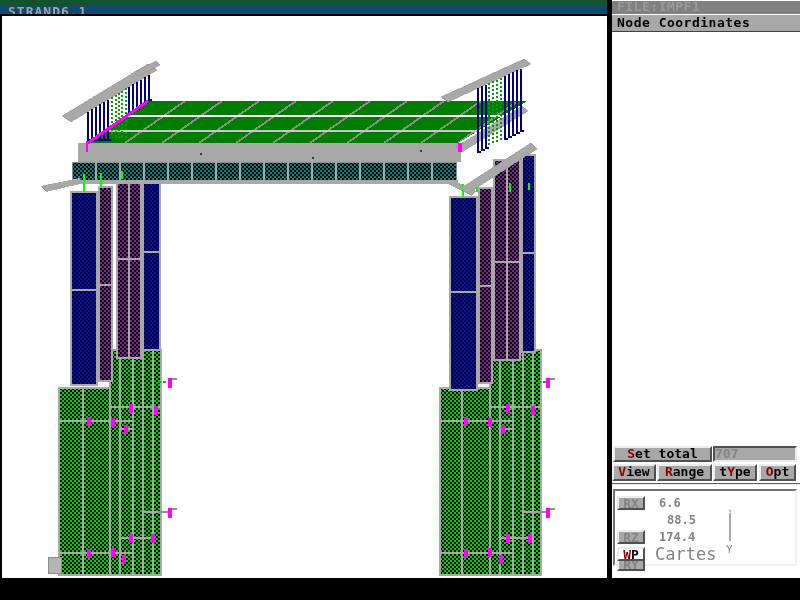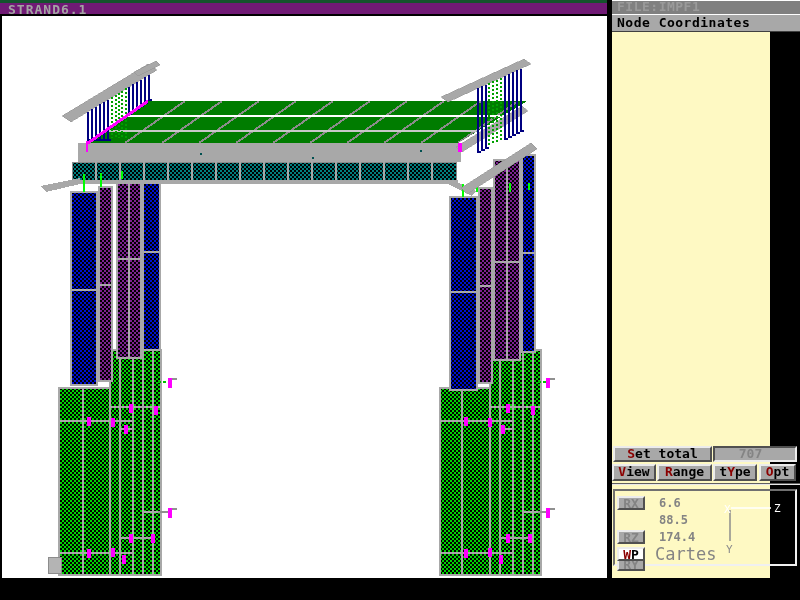--- a/index.html
+++ b/index.html
@@ -1,45 +1,45 @@
 <!DOCTYPE html>
 <html><head>
 <meta charset="utf-8">
 <style>
   html,body{margin:0;padding:0;background:#000;}
   #screen{position:relative;width:800px;height:600px;background:#000;overflow:hidden;
           font-family:"DejaVu Sans Mono", monospace;}
   
-  .titlebar{position:absolute;left:0;top:0;width:607px;height:14px;background:#701a75;
-            border-top:3px solid #14532d;box-sizing:border-box;}
+  .titlebar{position:absolute;left:0;top:0;width:607px;height:14px;background:#0c4a6e;
+            border-top:5px solid #14532d;box-sizing:border-box;}
   .title-text{position:absolute;left:8px;top:0;font-size:13px;font-weight:bold;
               color:#A4A4A4;letter-spacing:1px;line-height:13px;}
   .black-divider{position:absolute;left:607px;top:0;width:5px;height:578px;background:#000;}
   .viewport{position:absolute;left:0;top:14px;width:607px;height:564px;background:#fff;
             border-left:2px solid #000;border-top:2px solid #000;box-sizing:border-box;}
   .bottombar{position:absolute;left:0;top:578px;width:800px;height:22px;background:#000;}
   
-  .panel{position:absolute;left:612px;top:0;width:158px;height:578px;background:#fef9c3;}
+  .panel{position:absolute;left:612px;top:0;width:188px;height:578px;background:#ffffff;}
   .file-bar{position:absolute;left:0;top:0;width:188px;height:14px;background:#808080;
             border-top:1px solid #fff;box-sizing:border-box;color:#9A9A9A;font-size:13px;
             font-weight:bold;letter-spacing:0.5px;line-height:12px;padding-left:5px;}
   .panel-heading{position:absolute;left:0;top:14px;width:188px;height:18px;background:#A8A8A8;
             border-top:1px solid #fff;border-bottom:1px solid #404040;box-sizing:border-box;
             color:#000;font-size:13px;font-weight:bold;letter-spacing:0.5px;line-height:16px;
             padding-left:5px;}
   .btn{position:absolute;box-sizing:border-box;background:#A8A8A8;
        border-top:2px solid #ECECEC;border-left:2px solid #ECECEC;
        border-bottom:2px solid #505050;border-right:2px solid #505050;
        font-family:"DejaVu Sans Mono",monospace;font-size:13px;font-weight:bold;color:#000;
        text-align:center;line-height:12px;padding:0;cursor:default;}
   .hot{color:#8B0000;}
   .field{position:absolute;box-sizing:border-box;background:#A8A8A8;
        border-top:2px solid #505050;border-left:2px solid #505050;
        border-bottom:2px solid #ECECEC;border-right:2px solid #ECECEC;
-       color:#848484;font-size:13px;font-weight:bold;text-align:center;
+       color:#848484;font-size:13px;font-weight:bold;text-align:left;
        padding-right:9px;line-height:12px;}
   .sep{position:absolute;left:0;top:483px;width:188px;height:0;
        border-top:1px solid #606060;border-bottom:1px solid #E8E8E8;}
   .groupbox{position:absolute;left:1px;top:489px;width:184px;height:77px;
        border:2px solid;border-color:#707070 #F0F0F0 #F0F0F0 #707070;box-sizing:border-box;}
   .dim{color:#848484 !important;}
   .wpface{background:#FFFFFF;}
   .gbval{position:absolute;left:44px;width:58px;height:14px;text-align:left;
        color:#848484;font-size:12px;font-weight:bold;line-height:14px;}
   .gblbl{position:absolute;left:95px;top:57px;color:#848484;font-size:17px;
@@ -311,21 +311,21 @@
     <div class="btn" style="left:45px;top:464px;width:55px;height:17px;text-align:center;"><span></span><span class="hot">R</span><span>ange</span></div>
     <div class="btn" style="left:101px;top:464px;width:44px;height:17px;"><span>t</span><span class="hot">Y</span><span>pe</span></div>
     <div class="btn" style="left:147px;top:464px;width:37px;height:17px;"><span></span><span class="hot">O</span><span>pt</span></div>
 
     <div class="sep"></div>
 
     <div class="groupbox">
       <div class="btn dim" style="left:2px;top:5px;width:28px;height:14px;">RX</div>
       <div class="gbval" style="top:5px;">6.6</div>
       <div class="btn dim" style="left:2px;top:22px;width:28px;height:14px;margin-top:44px;">RY</div>
-      <div class="gbval" style="top:22px;">88.5</div>
+      <div class="gbval" style="top:22px;margin-left:8px;">88.5</div>
       <div class="btn dim" style="left:2px;top:39px;width:28px;height:14px;">RZ</div>
       <div class="gbval" style="top:39px;">174.4</div>
       <div class="btn wpface" style="left:2px;top:56px;width:28px;height:14px;"><span class="hot">W</span><span>P</span></div>
       <div class="gblbl" style="left:40px;top:56px;">Cartes</div>
 
       <svg style="position:absolute;left:102px;top:6px;" width="76" height="62" viewBox="0 0 76 62">
         <line x1="14" y1="11" x2="54" y2="11" stroke="#FFFFFF" stroke-width="1.5"></line>
         <line x1="13" y1="13" x2="13" y2="44" stroke="#8C8C8C" stroke-width="1.5"></line>
         <text x="7" y="16" font-size="11" fill="#FFFFFF" font-family="DejaVu Sans Mono, monospace">X</text>
         <text x="57" y="15" font-size="11" fill="#FFFFFF" font-family="DejaVu Sans Mono, monospace">Z</text>

